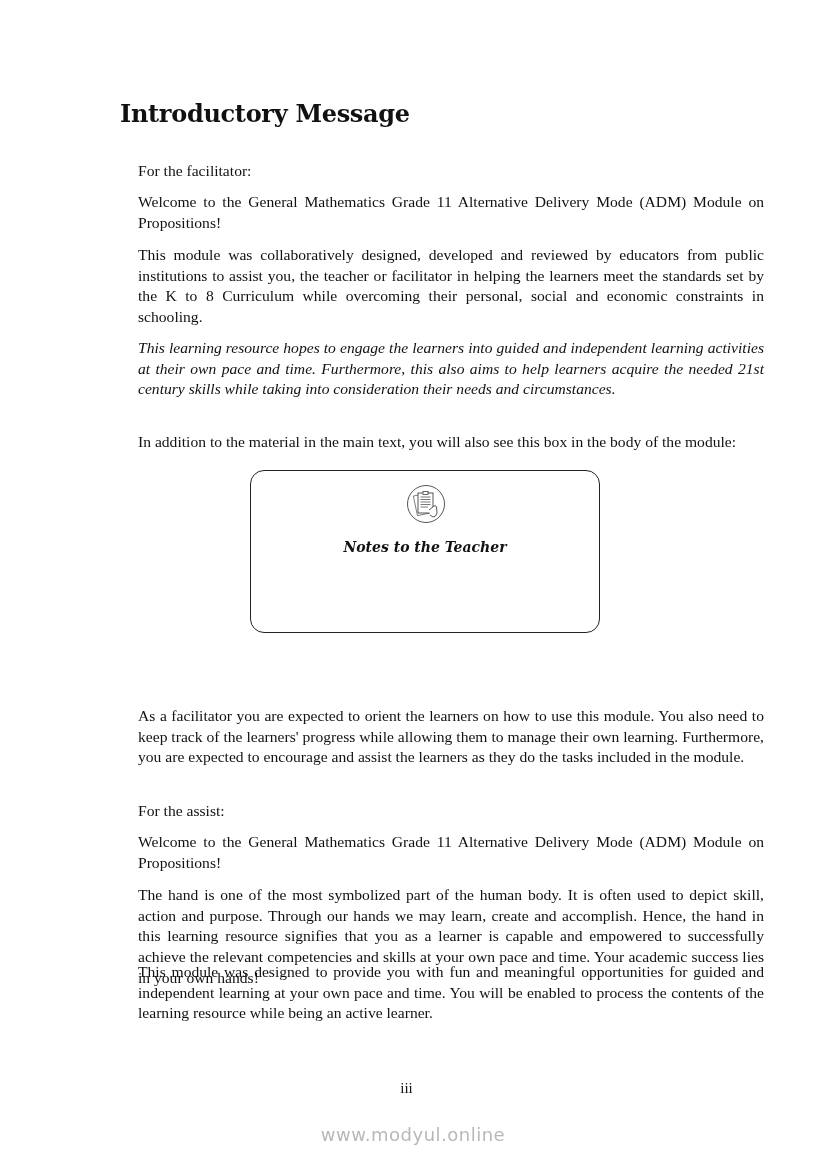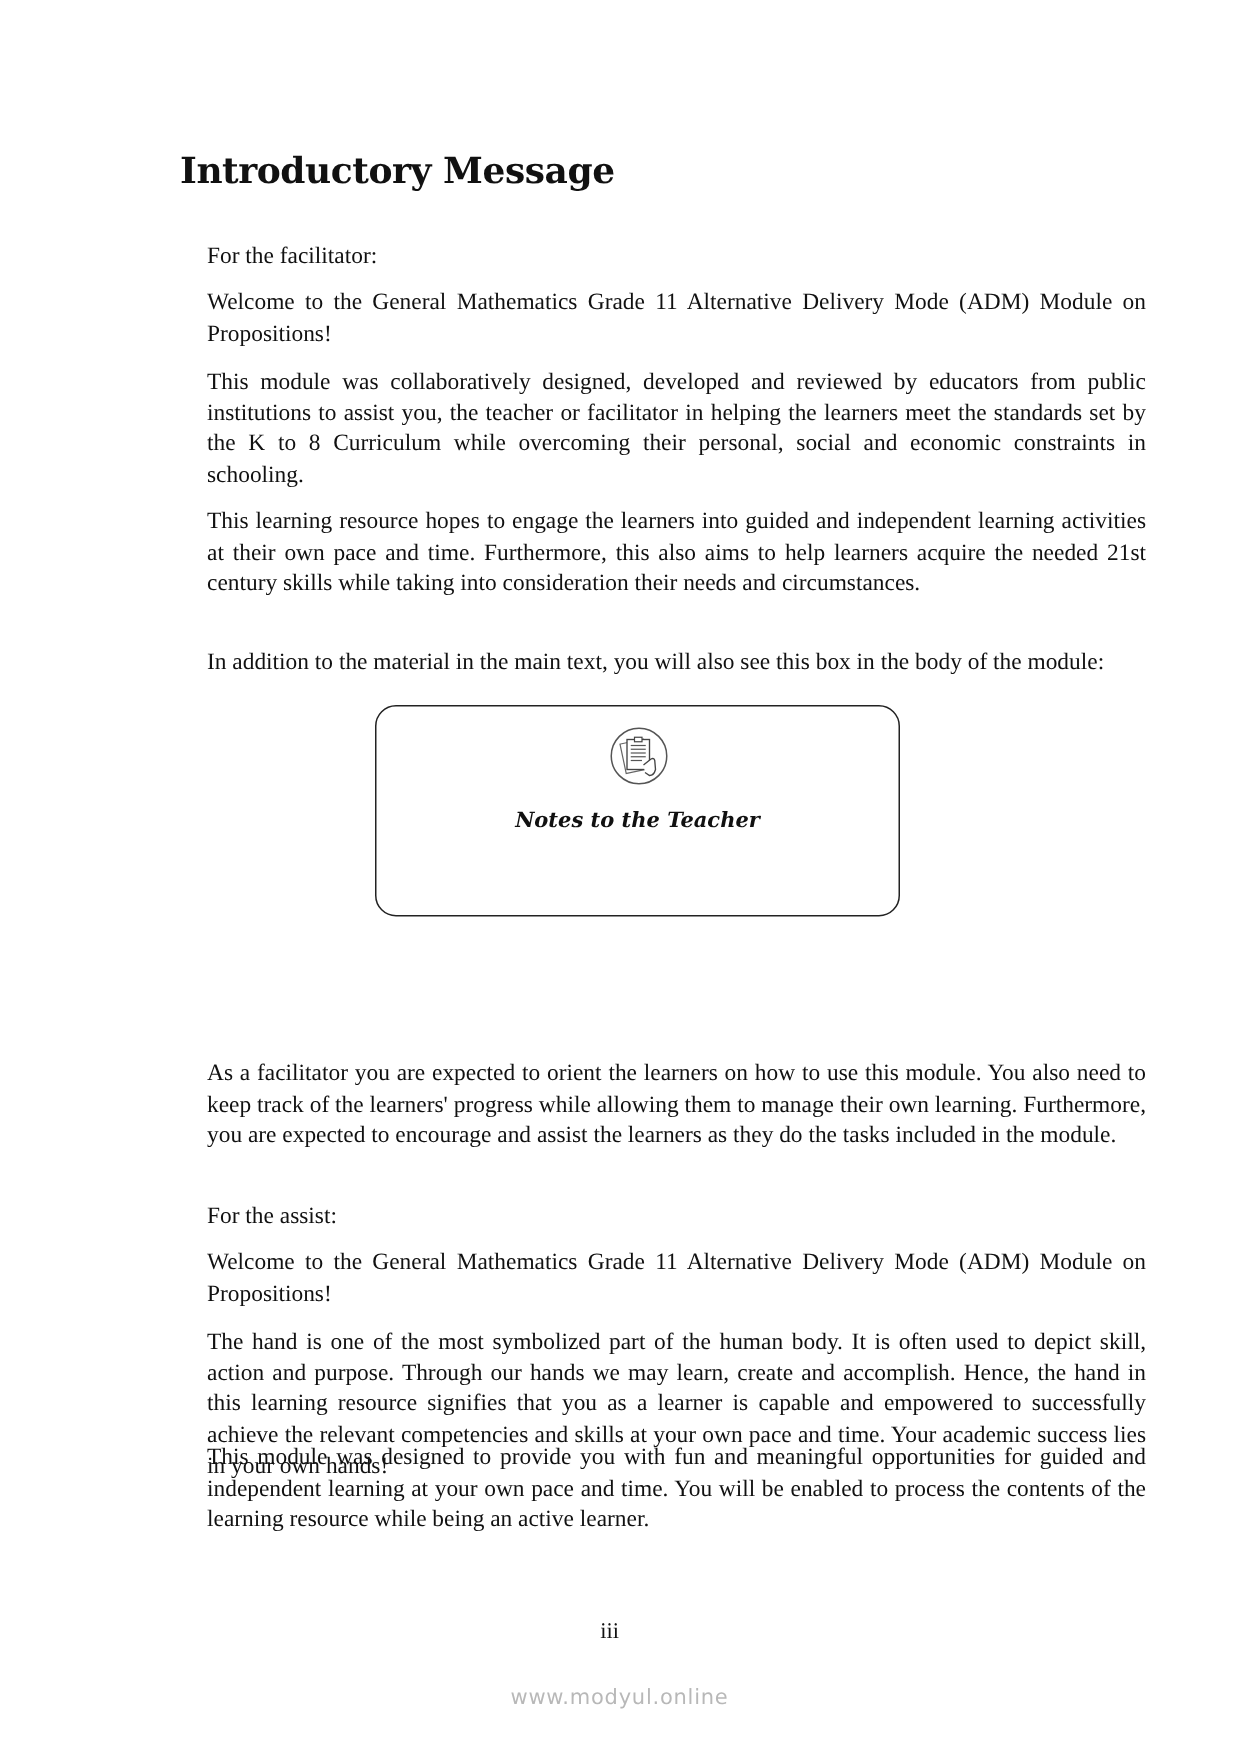--- a/index.html
+++ b/index.html
@@ -1,36 +1,36 @@
 <!DOCTYPE html>
 <html><head>
 <meta charset="utf-8">
 <style>
   html, body { margin: 0; padding: 0; background: #ffffff; }
   body { width: 826px; height: 1169px; position: relative; overflow: hidden; color: #111; }
   .page { position: absolute; left: 120px; top: 0; width: 626px; font-family: "DejaVu Serif", "Liberation Serif", serif; }
   .title { position: absolute; top: 99px; left: 0; font-family: "DejaVu Serif", serif; font-weight: bold; font-size: 24px; letter-spacing: -0.3px; margin: 0; white-space: nowrap; text-align: center; }
   p.para { position: absolute; left: 0; width: 626px; margin: 18px; font-family: "Liberation Serif", "DejaVu Serif", serif; font-size: 15.6px; line-height: 20.7px; text-align: justify; }
-  .box { position: absolute; left: 250px; top: 470px; width: 350px; height: 141px; border: 1.3px solid #222; border-radius: 14px; box-sizing: border-box; }
+  .box { position: absolute; left: 250px; top: 470px; width: 350px; height: 163px; border: 1.3px solid #222; border-radius: 14px; box-sizing: border-box; }
   .box-icon { position: absolute; left: 155px; top: 13px; width: 40px; height: 40px; }
   .box-title { position: absolute; top: 68px; left: 0; width: 100%; text-align: center; font-family: "DejaVu Serif", serif; font-weight: bold; font-style: italic; font-size: 14px; }
   .box-text { position: absolute; top: 94px; left: 15px; width: 330px; font-family: "DejaVu Serif", serif; font-size: 14.2px; line-height: 20px; }
   .page-num { position: absolute; top: 1080px; left: 0; width: 813px; text-align: center; font-family: "Liberation Serif", serif; font-size: 15px; }
-  .watermark { position: absolute; top: 1124px; left: 0; width: 826px; text-align: center; font-family: "DejaVu Sans", sans-serif; font-size: 14px; color: #b8b8b8; letter-spacing: 0.5px; }
+  .watermark { position: absolute; top: 1124px; left: 0; width: 826px; text-align: center; font-family: "DejaVu Sans", sans-serif; font-size: 18px; color: #b8b8b8; letter-spacing: 0.5px; }
 </style>
 </head>
 <body>
 
 <div class="page">
   <h1 class="title">Introductory Message</h1>
 
   <p class="para" style="top:143px;">For the facilitator:</p>
   <p class="para" style="top:174px;">Welcome to the General Mathematics Grade 11 Alternative Delivery Mode (ADM) Module on Propositions!</p>
   <p class="para" style="top:227px;">This module was collaboratively designed, developed and reviewed by educators from public institutions to assist you, the teacher or facilitator in helping the learners meet the standards set by the K to 8 Curriculum while overcoming their personal, social and economic constraints in schooling.</p>
-  <p class="para" style="top:320px;">This learning resource hopes to engage the learners into guided and independent learning activities at their own pace and time. Furthermore, this also aims to help learners acquire the needed 21st century skills while taking into consideration their needs and circumstances.</p>
+  <p class="para" style="top:320px;font-style:italic;">This learning resource hopes to engage the learners into guided and independent learning activities at their own pace and time. Furthermore, this also aims to help learners acquire the needed 21st century skills while taking into consideration their needs and circumstances.</p>
   <p class="para" style="top:414px;">In addition to the material in the main text, you will also see this box in the body of the module:</p>
 
   <p class="para" style="top:688px;">As a facilitator you are expected to orient the learners on how to use this module. You also need to keep track of the learners' progress while allowing them to manage their own learning. Furthermore, you are expected to encourage and assist the learners as they do the tasks included in the module.</p>
 
   <p class="para" style="top:783px;">For the assist:</p>
   <p class="para" style="top:814px;">Welcome to the General Mathematics Grade 11 Alternative Delivery Mode (ADM) Module on Propositions!</p>
   <p class="para" style="top:867px;">The hand is one of the most symbolized part of the human body. It is often used to depict skill, action and purpose. Through our hands we may learn, create and accomplish. Hence, the hand in this learning resource signifies that you as a learner is capable and empowered to successfully achieve the relevant competencies and skills at your own pace and time. Your academic success lies in your own hands!</p>
   <p class="para" style="top:944px;">This module was designed to provide you with fun and meaningful opportunities for guided and independent learning at your own pace and time. You will be enabled to process the contents of the learning resource while being an active learner.</p>
 </div>
 

